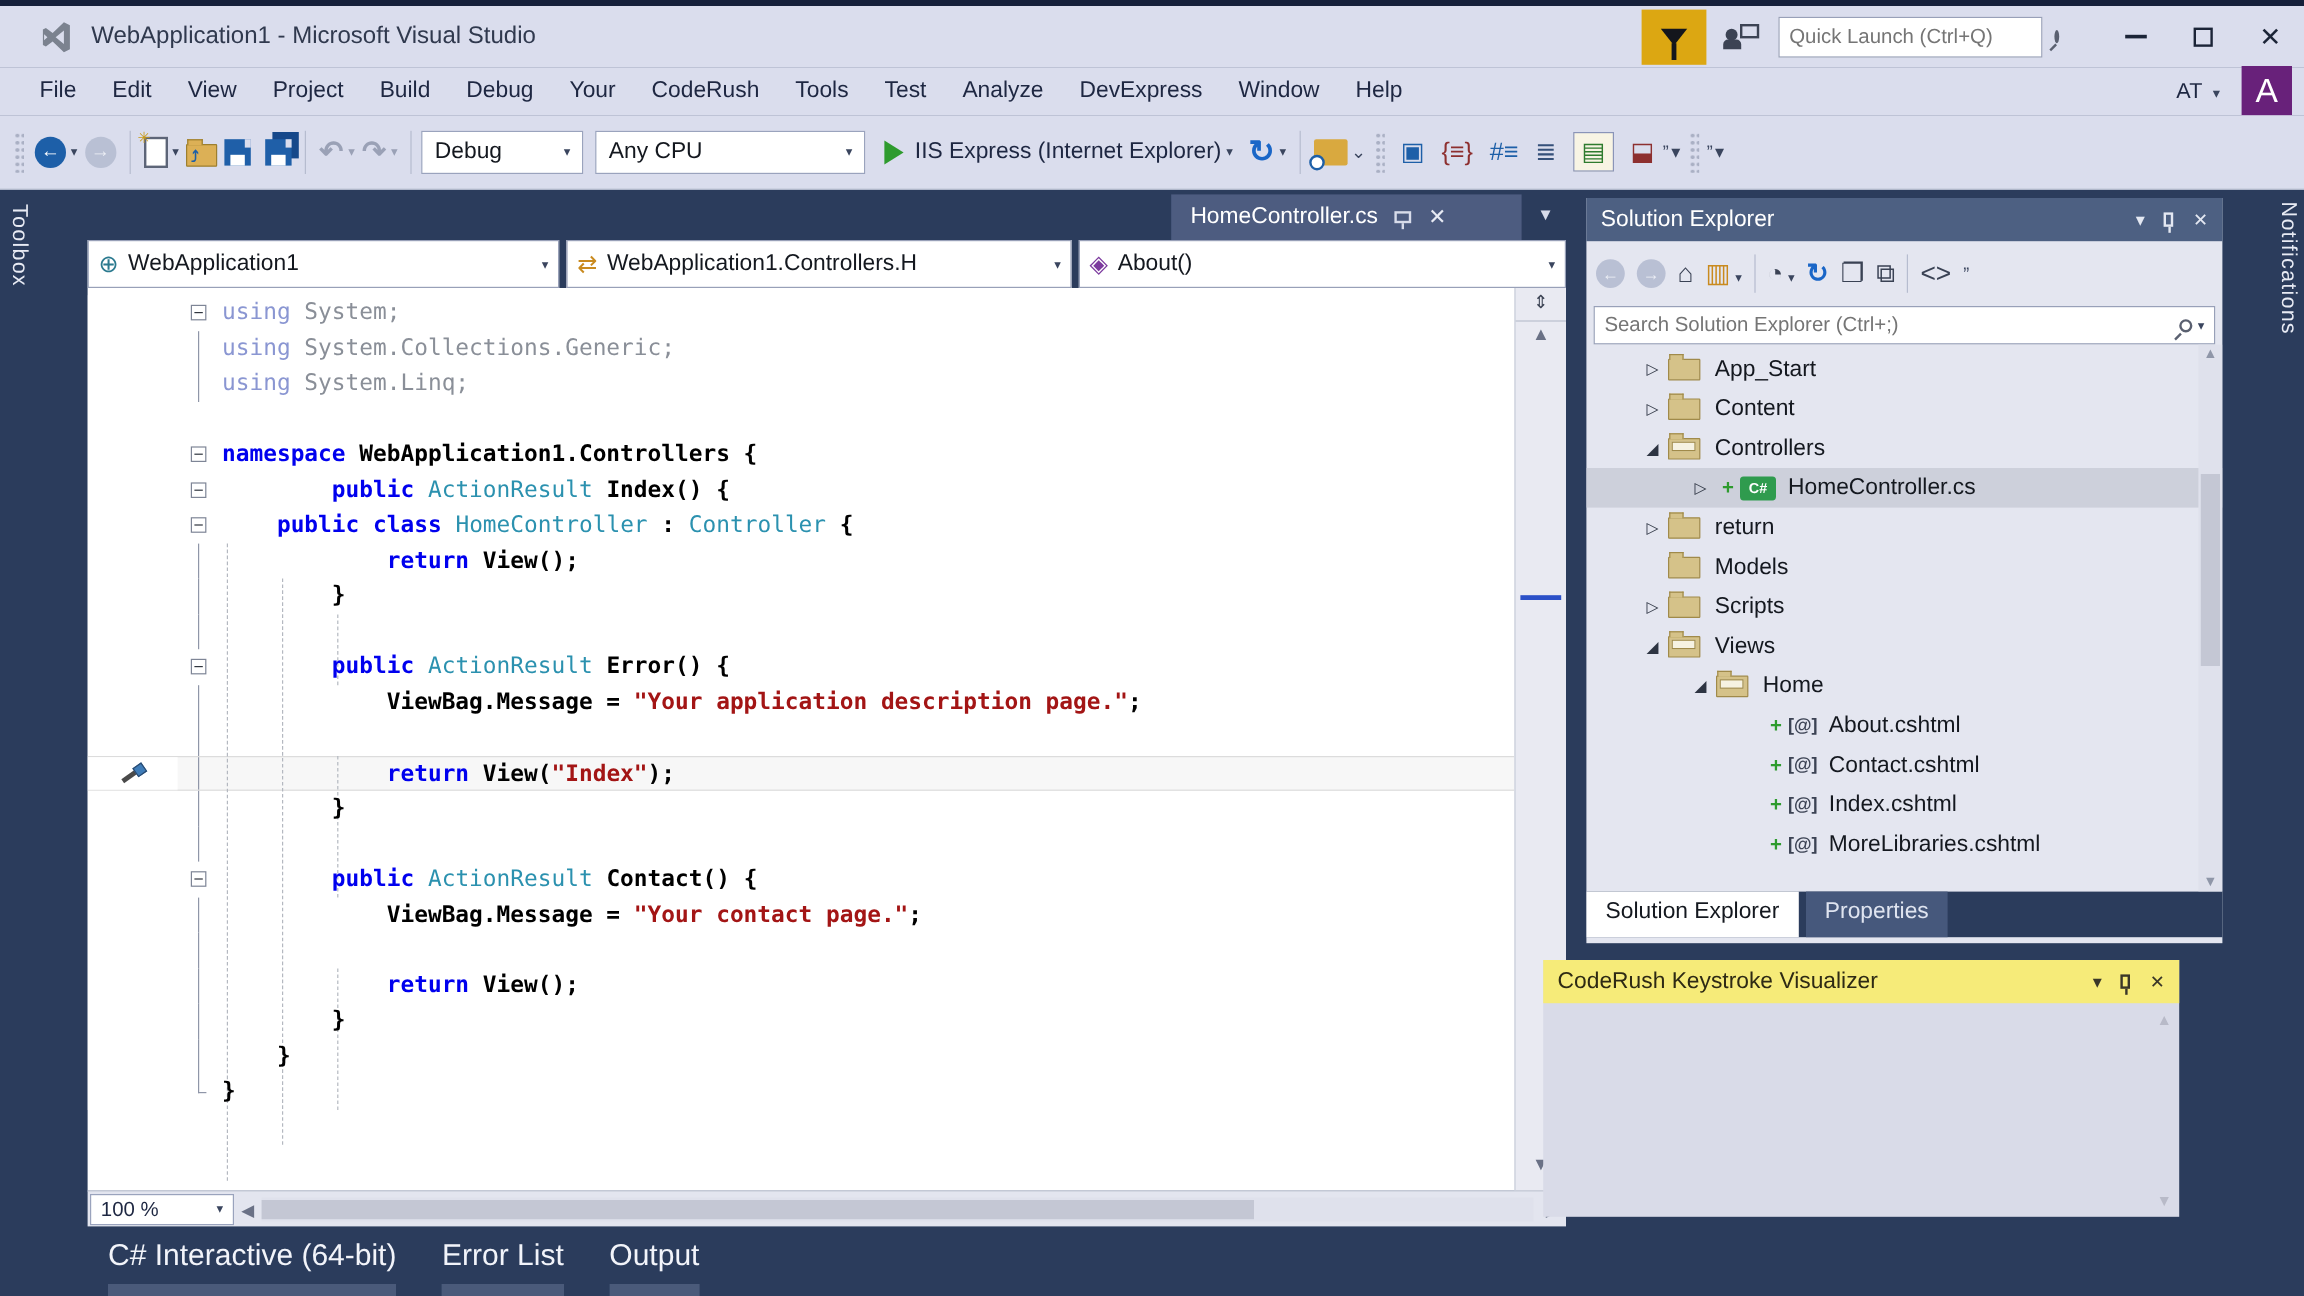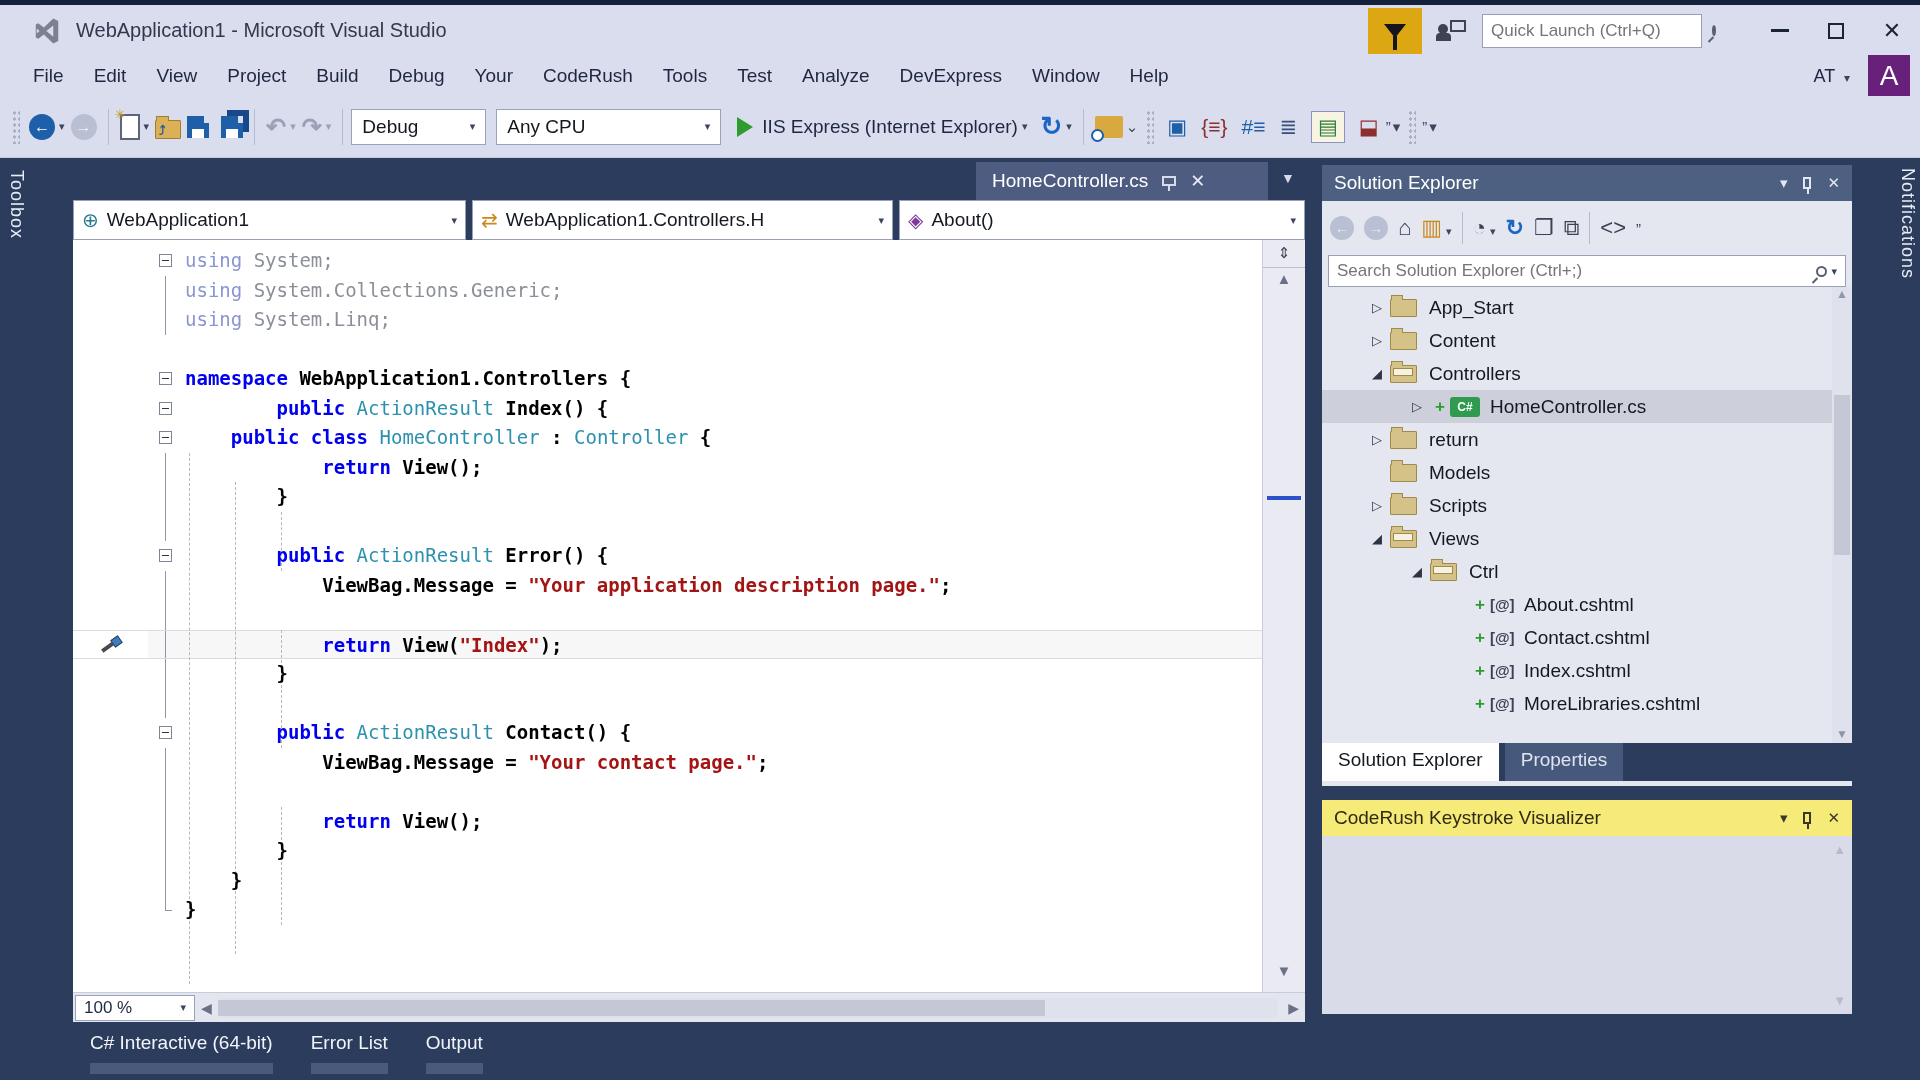--- a/index.html
+++ b/index.html
@@ -142,31 +142,31 @@
   #tree-scroll { position:absolute; right:0; top:0; width:20px; height:456px; background:#dfe1ec; }
   #tree-scroll .up { color:#8f96a8; font-size:12px; text-align:center; }
   #tree-thumb { position:absolute; left:2px; right:2px; top:108px; height:160px; background:#c4c7d4; }
   #tree-scroll .down { position:absolute; bottom:2px; left:0; right:0; color:#8f96a8; font-size:12px; text-align:center; }
   #se-tabs { height:38px; display:flex; background:#2b3c5c; }
   .se-tab { font-size:19px; padding:6px 16px; }
   .se-tab.active { background:#fff; color:#14181f; }
   .se-tab.inactive { background:#46587c; color:#dfe4f0; margin-left:6px; }
 
   
-  #coderush { position:absolute; left:1322px; top:800px; width:530px; height:214px; background:#d9dbe8; }
+  #coderush { position:absolute; left:1286px; top:800px; width:530px; height:214px; background:#d9dbe8; }
   #coderush .panel-title { background:#f6eb79; color:#2e2a14; }
   #coderush .panel-title .icons { color:#3a3728; }
   #cr-body { position:relative; height:178px; }
   #cr-body .up, #cr-body .down { position:absolute; right:6px; color:#b8bac8; font-size:13px; }
   #cr-body .up { top:6px; } #cr-body .down { bottom:6px; }
 
   
   #bottom-tabs { position:absolute; left:90px; top:1032px; display:flex; gap:38px; }
   .btab { display:flex; flex-direction:column; }
-  .btab .lbl { color:#f2f4fa; font-size:19px; }
+  .btab .lbl { color:#f2f4fa; font-size:25px; }
   .btab .bar { height:11px; background:#4a5a7a; margin-top:9px; }
 </style>
 </head>
 <body>
 
 <div id="titlebar">
   <svg id="vslogo" width="30" height="30" viewBox="0 0 24 24">
     <path fill="#7b828f" d="M17 2 L9.5 9.2 L5 5.8 L3 6.8 V17.2 L5 18.2 L9.5 14.8 L17 22 L21 20 V4 Z M6 12 L3.8 14 V10 Z M11.5 12 L17 7.5 V16.5 Z"></path>
   </svg>
   <span id="window-title">WebApplication1 - Microsoft Visual Studio</span>
@@ -575,21 +575,21 @@
           <span>Scripts</span>
         </div>
         <div class="trow" style="padding-left: 42px;">
           <span class="tarrow">◢</span>
           <span class="tf open"></span>
           <span>Views</span>
         </div>
         <div class="trow" style="padding-left: 82px;">
           <span class="tarrow">◢</span>
           <span class="tf open"></span>
-          <span>Ctrl</span>
+          <span>Home</span>
         </div>
         <div class="trow" style="padding-left: 122px;">
           <span class="tarrow"></span>
           <span class="tplus">+</span>
           <span class="razor">[@]</span>
           <span>About.cshtml</span>
         </div>
         <div class="trow" style="padding-left: 122px;">
           <span class="tarrow"></span>
           <span class="tplus">+</span>

